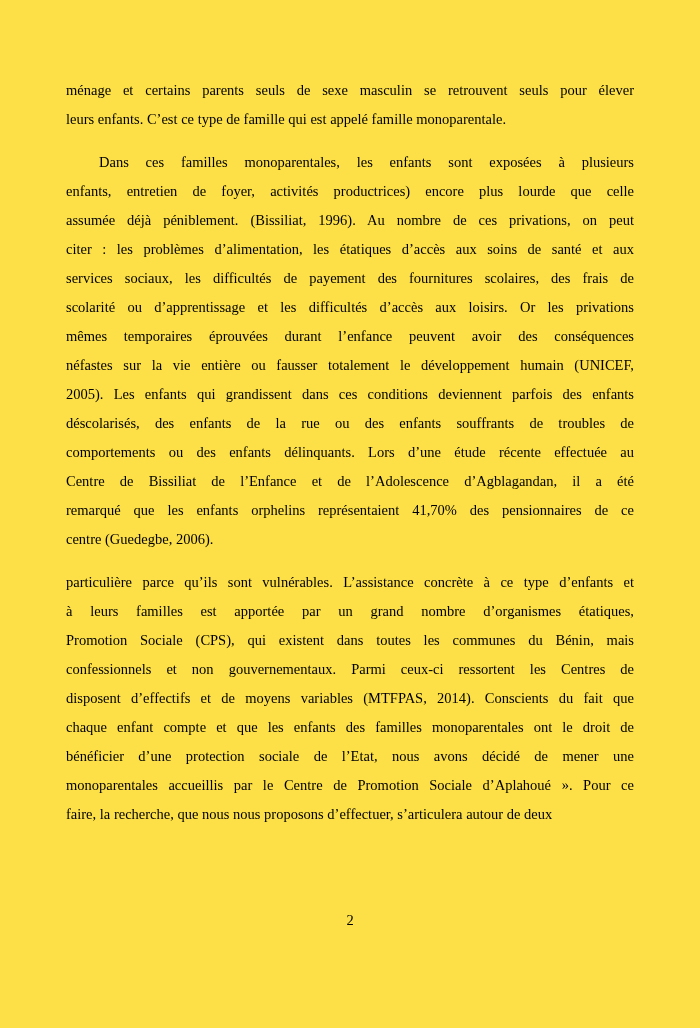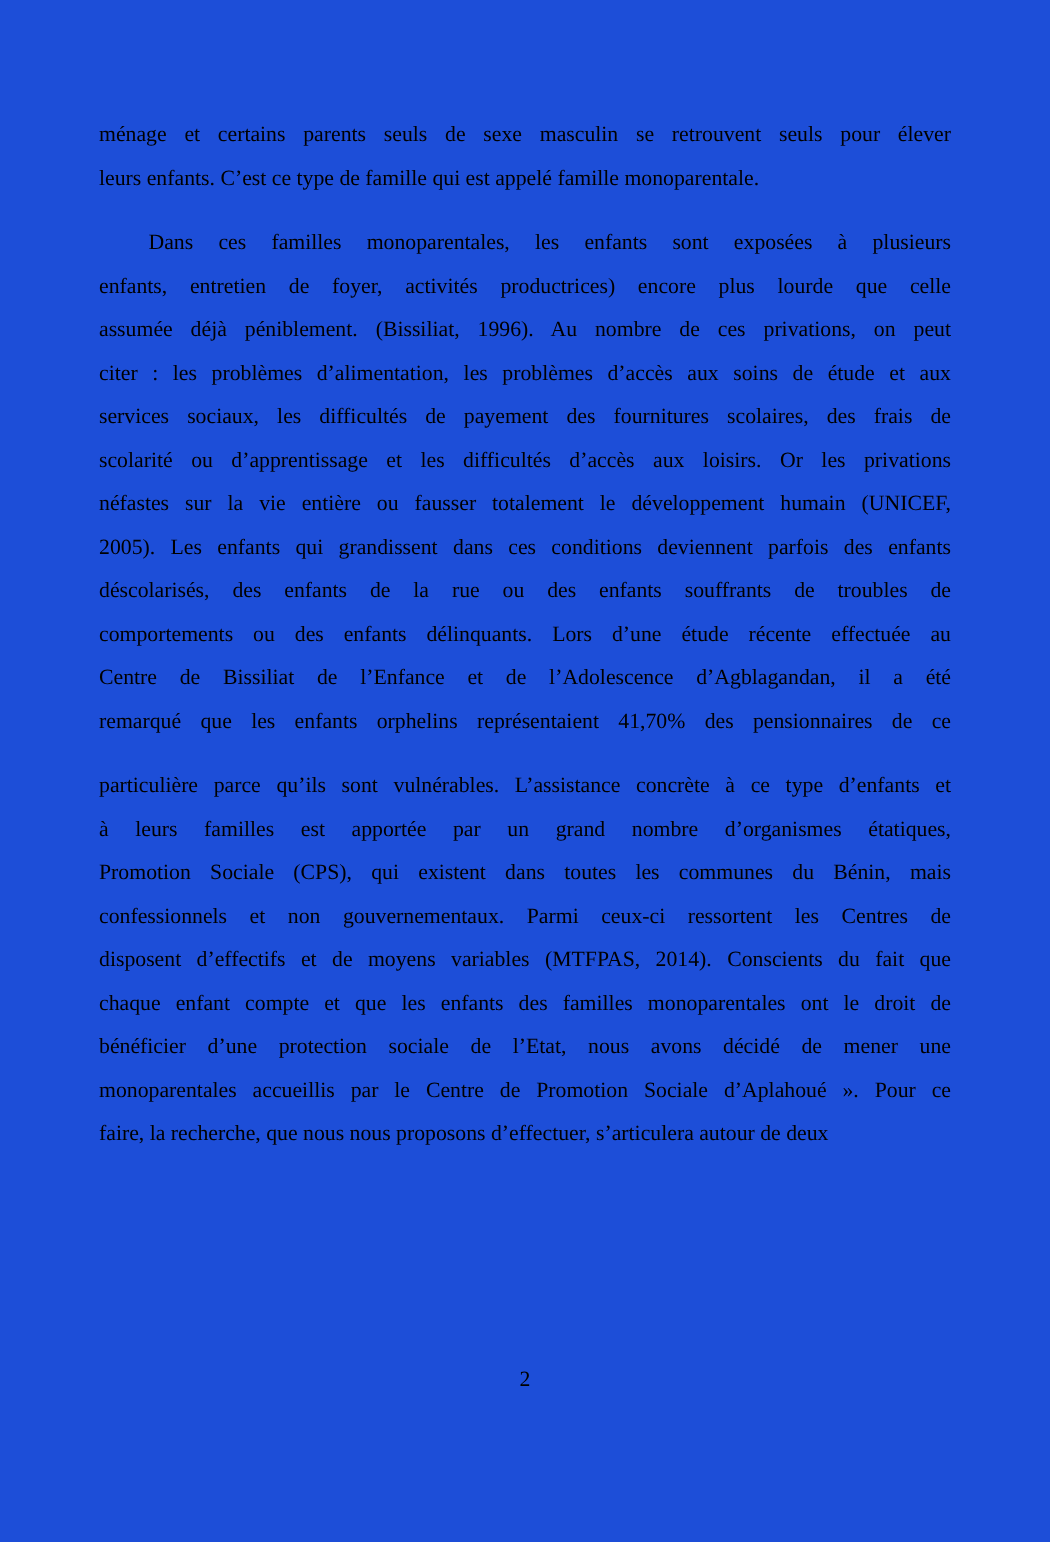--- a/index.html
+++ b/index.html
@@ -11,21 +11,21 @@
     width: 700px;
     height: 1028px;
     font-family: "Liberation Serif", serif;
     color: #000000;
     overflow: hidden;
   }
   .page {
     position: relative;
     width: 700px;
     height: 1028px;
-    background: #1d4ed8;
+    background: #fde047;
   }
   .text-block {
     position: absolute;
     left: 66px;
     top: 76px;
     width: 568px;
     font-size: 14.5px;
     line-height: 29px;
   }
   .para {
@@ -63,29 +63,31 @@
 <div class="page">
   <div class="text-block">
       <div class="para">
         <div class="line">ménage et certains parents seuls de sexe masculin se retrouvent seuls pour élever</div>
         <div class="line last">leurs enfants. C’est ce type de famille qui est appelé famille monoparentale.</div>
       </div>
       <div class="para">
         <div class="line first-indent">Dans ces familles monoparentales, les enfants  sont exposées à plusieurs</div>
         <div class="line">enfants, entretien de foyer, activités productrices) encore plus lourde que celle</div>
         <div class="line">assumée déjà péniblement. (Bissiliat, 1996).  Au nombre de ces privations, on peut</div>
-        <div class="line">citer : les problèmes d’alimentation, les problèmes d’accès aux soins de étude et aux</div>
+        <div class="line">citer : les problèmes d’alimentation, les étatiques d’accès aux soins de santé et aux</div>
         <div class="line">services sociaux, les difficultés de payement des fournitures scolaires, des frais de</div>
         <div class="line">scolarité ou d’apprentissage et les difficultés d’accès aux loisirs. Or les privations</div>
+        <div class="line">mêmes temporaires éprouvées durant l’enfance peuvent avoir des conséquences</div>
         <div class="line">néfastes sur la vie entière ou fausser totalement le développement humain (UNICEF,</div>
         <div class="line">2005). Les enfants qui grandissent dans ces conditions deviennent parfois des enfants</div>
         <div class="line">déscolarisés,  des enfants de la rue ou des enfants souffrants de troubles de</div>
         <div class="line">comportements ou des enfants délinquants. Lors d’une étude récente effectuée au</div>
         <div class="line">Centre de Bissiliat de l’Enfance et de l’Adolescence d’Agblagandan, il a été</div>
         <div class="line">remarqué que les enfants orphelins représentaient 41,70% des pensionnaires de ce</div>
+        <div class="line last">centre (Guedegbe, 2006).</div>
       </div>
       <div class="para">
         <div class="line">particulière parce qu’ils sont vulnérables. L’assistance concrète à ce type d’enfants et</div>
         <div class="line">à leurs familles est apportée par un grand nombre d’organismes étatiques,</div>
         <div class="line">Promotion Sociale (CPS), qui existent dans toutes les communes du Bénin, mais</div>
         <div class="line">confessionnels et non gouvernementaux. Parmi ceux-ci ressortent les Centres de</div>
         <div class="line">disposent d’effectifs et de moyens variables (MTFPAS, 2014). Conscients du fait que</div>
         <div class="line">chaque enfant compte et que les enfants des familles monoparentales ont le droit de</div>
         <div class="line">bénéficier d’une protection sociale de l’Etat, nous avons décidé de mener une</div>
         <div class="line">monoparentales accueillis par le Centre de Promotion Sociale d’Aplahoué ». Pour ce</div>

